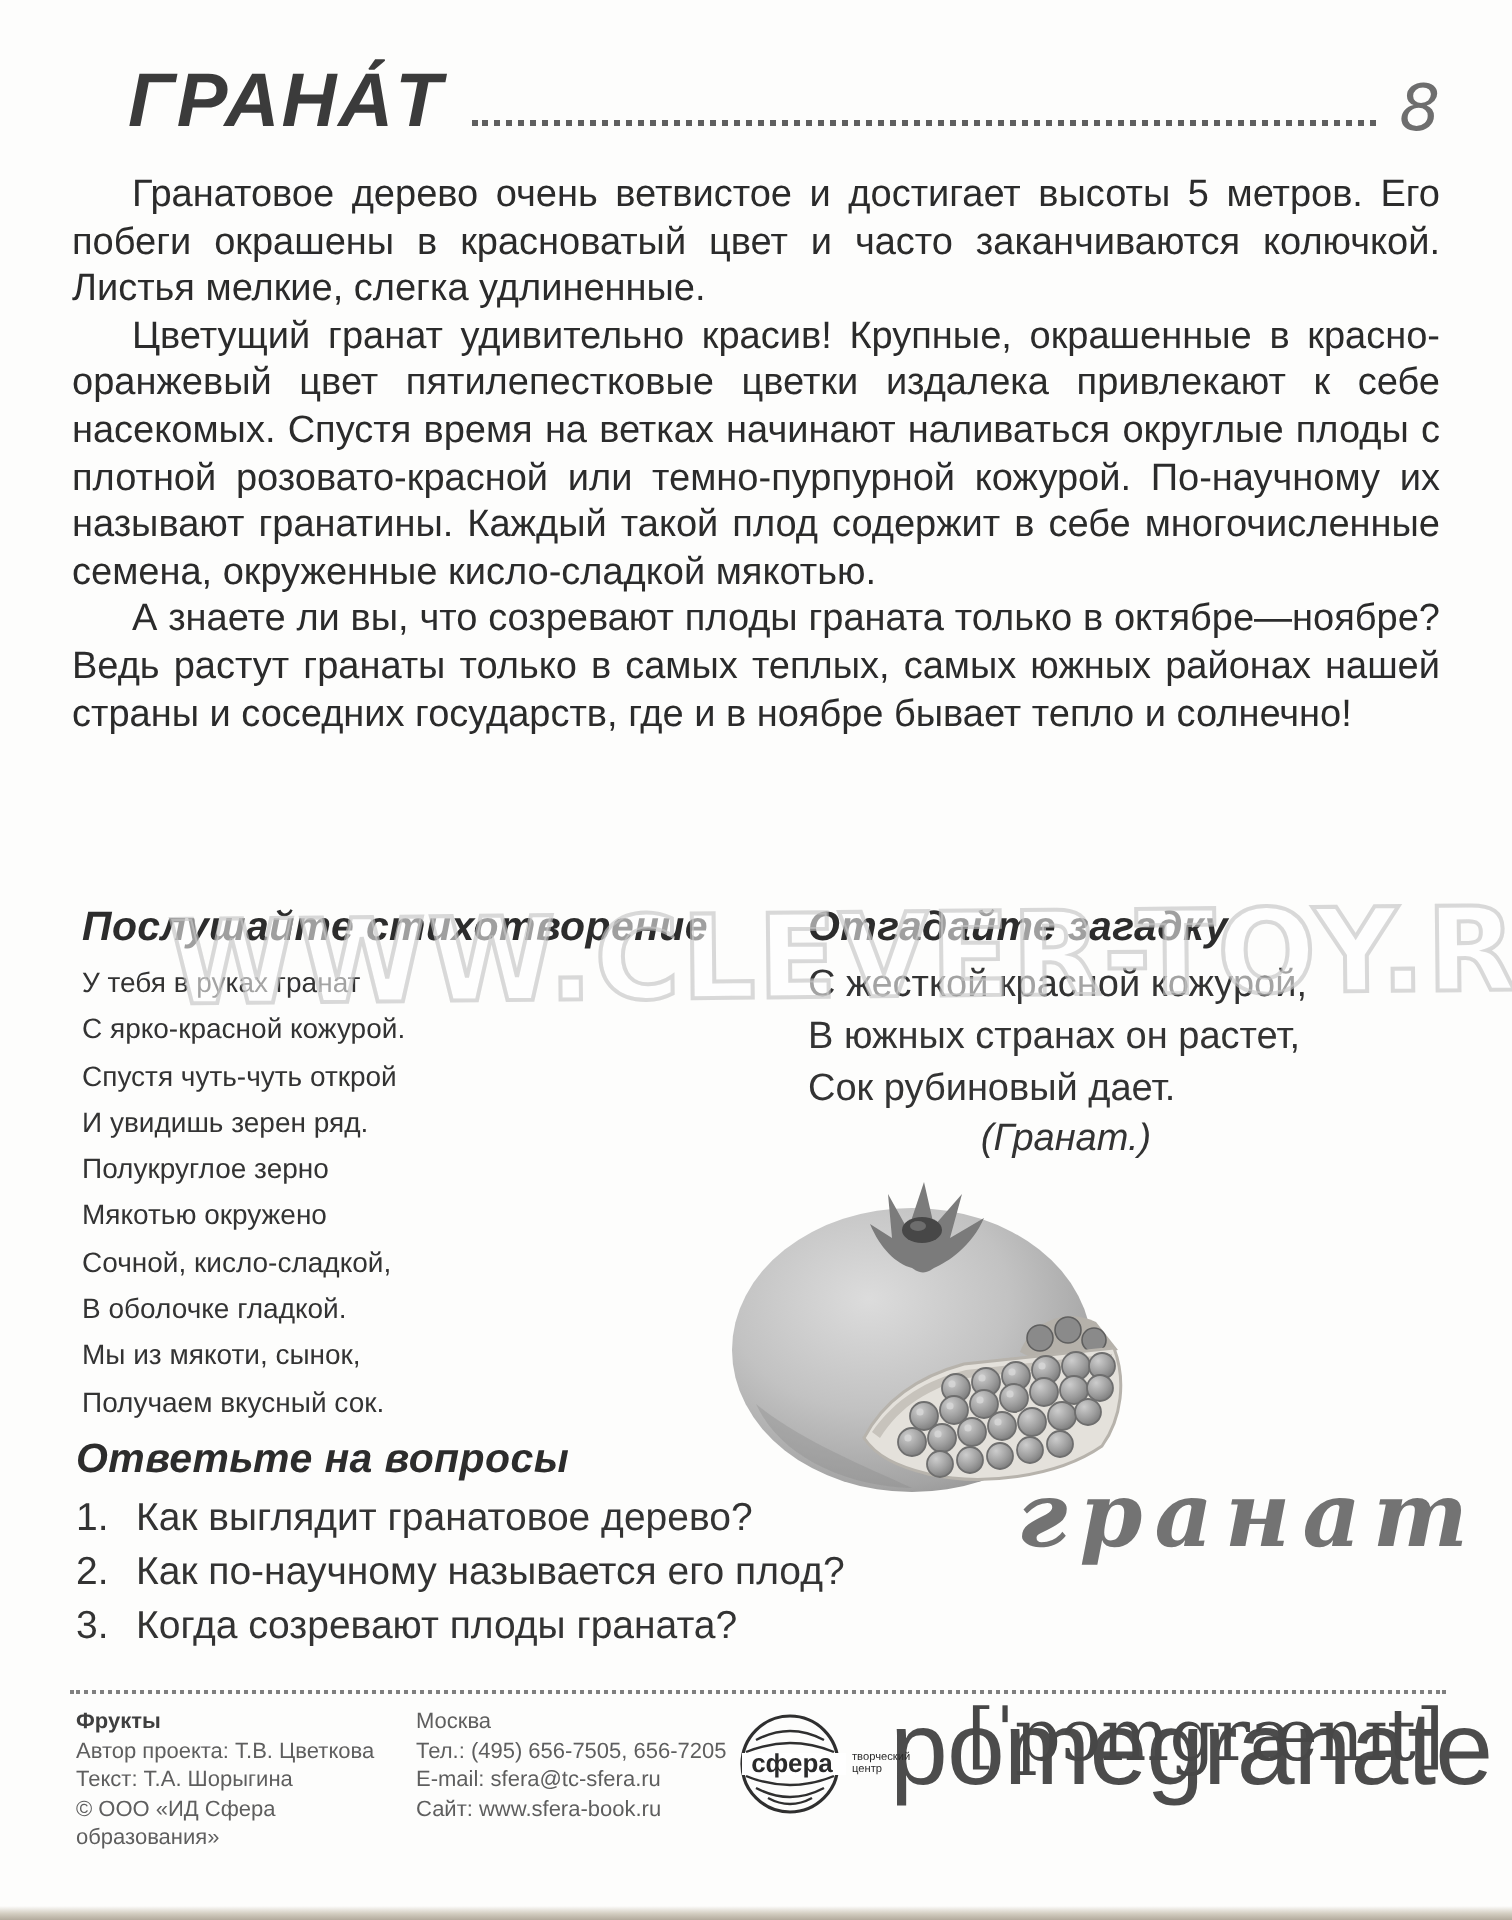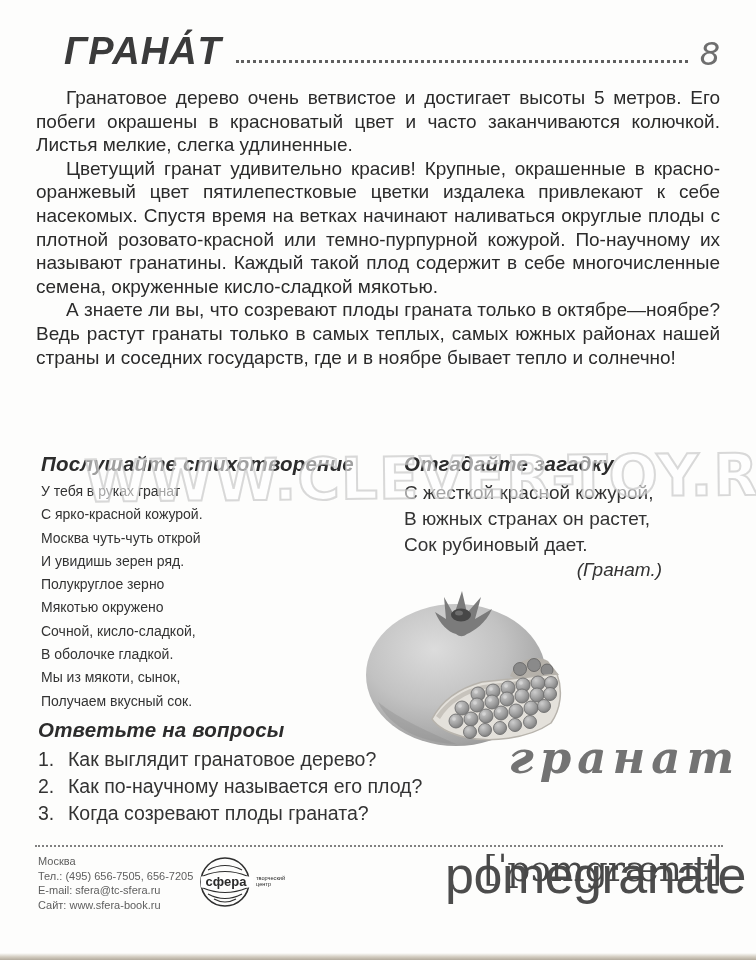--- a/index.html
+++ b/index.html
@@ -42,21 +42,21 @@
     color:#2c2c2c;margin:0 0 4px 0;letter-spacing:0.2px;
   }
 
   
   .poem{position:absolute;top:452px;left:41px;width:340px;z-index:2;}
   .poem .line{font-size:14px;line-height:23.3px;color:#333;}
   .riddle{position:absolute;top:452px;left:404px;width:336px;z-index:2;}
   .riddle .line{font-size:19px;line-height:25.8px;color:#333;}
   .riddle .answer{
     font-size:19px;font-style:italic;color:#333;
-    text-align:right;padding-right:78px;line-height:26px;
+    text-align:center;padding-right:78px;line-height:26px;
   }
 
   
   .questions{position:absolute;top:718px;left:38px;width:440px;z-index:2;}
   .questions .q-row{display:flex;font-size:19.5px;line-height:26.8px;color:#333;}
   .questions .q-num{width:30px;flex:0 0 30px;}
 
   
   .fruit{position:absolute;top:582px;left:360px;width:212px;height:166px;z-index:1;}
 
@@ -119,21 +119,21 @@
   <div class="article">
     <p>Гранатовое дерево очень ветвистое и достигает высоты 5 метров. Его побеги окрашены в красноватый цвет и часто заканчиваются колючкой. Листья мелкие, слегка удлиненные.</p>
     <p>Цветущий гранат удивительно красив! Крупные, окрашенные в красно-оранжевый цвет пятилепестковые цветки издалека привлекают к себе насекомых. Спустя время на ветках начинают наливаться округлые плоды с плотной розовато-красной или темно-пурпурной кожурой. По-научному их называют гранатины. Каждый такой плод содержит в себе многочисленные семена, окруженные кисло-сладкой мякотью.</p>
     <p>А знаете ли вы, что созревают плоды граната только в октябре—ноябре? Ведь растут гранаты только в самых теплых, самых южных районах нашей страны и соседних государств, где и в ноябре бывает тепло и солнечно!</p>
   </div>
 
   <div class="poem">
     <div class="sec-h">Послушайте стихотворение</div>
     <div class="line">У тебя в руках гранат</div>
     <div class="line">С ярко-красной кожурой.</div>
-    <div class="line">Москва чуть-чуть открой</div>
+    <div class="line">Спустя чуть-чуть открой</div>
     <div class="line">И увидишь зерен ряд.</div>
     <div class="line">Полукруглое зерно</div>
     <div class="line">Мякотью окружено</div>
     <div class="line">Сочной, кисло-сладкой,</div>
     <div class="line">В оболочке гладкой.</div>
     <div class="line">Мы из мякоти, сынок,</div>
     <div class="line">Получаем вкусный сок.</div>
   </div>
 
   <div class="riddle">
@@ -233,20 +233,26 @@
       <span>Когда созревают плоды граната?</span>
     </div>
   </div>
 
   <div class="vocab-script">гранат</div>
   <div class="vocab-en">pomegranate</div>
   <div class="vocab-ipa">[ˈpɔmgrænɪt]</div>
 
   <div class="footer-rule"></div>
   <div class="footer">
+    <div class="f-col1">
+      <div class="f-bold">Фрукты</div>
+      <div>Автор проекта: Т.В. Цветкова</div>
+      <div>Текст: Т.А. Шорыгина</div>
+      <div>© ООО «ИД Сфера образования»</div>
+    </div>
     <div class="f-col2">
       <div>Москва</div>
       <div>Тел.: (495) 656-7505, 656-7205</div>
       <div>E-mail: sfera@tc-sfera.ru</div>
       <div>Сайт: www.sfera-book.ru</div>
     </div>
     <div class="f-logo">
       <svg width="96" height="54" viewBox="0 0 96 54">
         <circle cx="27" cy="27" r="24" fill="none" stroke="#2f2f2f" stroke-width="1.6"></circle>
         <path d="M10,15 Q27,6 44,15" fill="none" stroke="#2f2f2f" stroke-width="1.2"></path>

